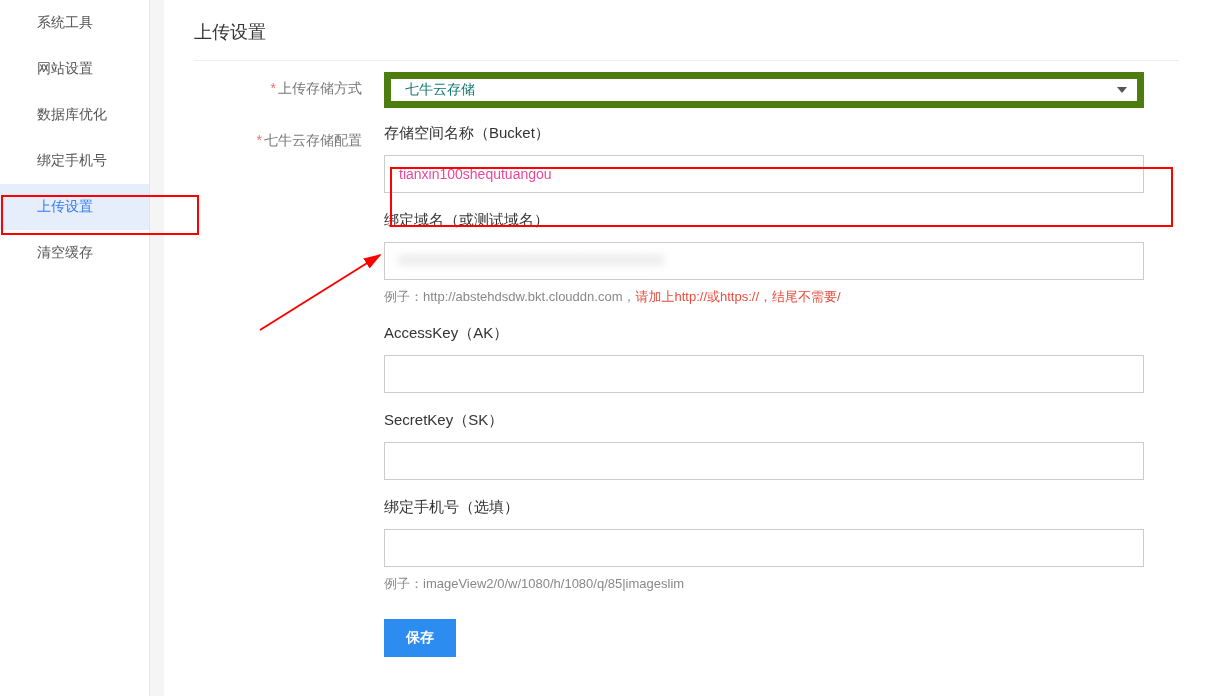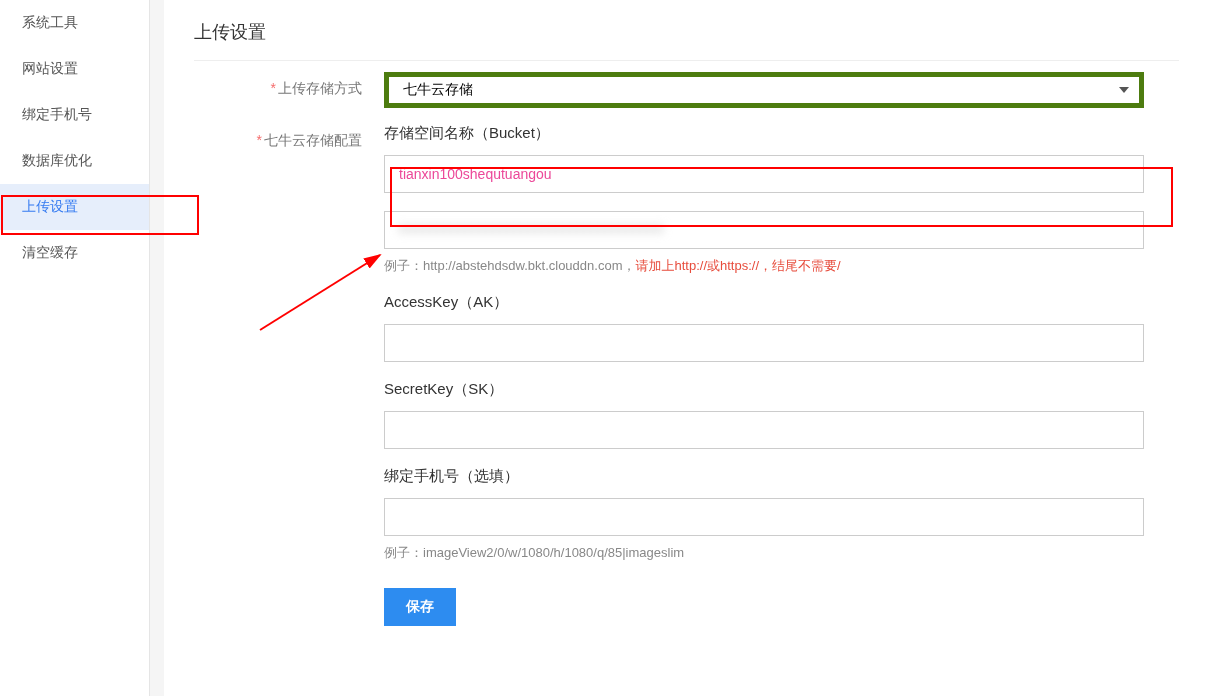--- a/index.html
+++ b/index.html
@@ -14,21 +14,21 @@
       position: relative;
     }
     .layout { display: flex; height: 100%; }
     .sidebar {
       width: 150px;
       background: #fff;
       border-right: 1px solid #e5e5e5;
       flex-shrink: 0;
     }
     .sidebar-item {
-      padding: 14px 0 14px 22px;
+      padding: 14px 0 14px 37px;
       color: #555;
       cursor: pointer;
       font-size: 14px;
     }
     .sidebar-item.active {
       background: #e6eefb;
       color: #377cf1;
     }
     .main {
       flex: 1;
@@ -56,29 +56,29 @@
       text-align: right;
       color: #777;
       font-size: 14px;
       padding-top: 8px;
       padding-right: 22px;
       flex-shrink: 0;
     }
     .form-label .req { color: #f56c6c; margin-right: 2px; font-style: normal; }
     .form-control { flex: 1; max-width: 760px; }
     .select-wrap {
-      border: 5px solid #4d7c0f;
+      border: 7px solid #4d7c0f;
       height: 36px;
       display: flex;
       align-items: center;
       justify-content: space-between;
       padding: 0 10px 0 14px;
       background: #fff;
       cursor: pointer;
-      color: #000000;
+      color: #0f766e;
     }
     .select-wrap .caret {
       width: 0; height: 0;
       border-left: 5px solid transparent;
       border-right: 5px solid transparent;
       border-top: 6px solid #555;
     }
     .field-group { margin-bottom: 18px; }
     .field-title {
       font-size: 15px;
@@ -119,22 +119,22 @@
       user-select: none;
     }
   </style>
 </head>
 <body>
 
 <div class="layout">
   <div class="sidebar">
     <div class="sidebar-item">系统工具</div>
     <div class="sidebar-item">网站设置</div>
+    <div class="sidebar-item">数据库优化</div>
     <div class="sidebar-item">绑定手机号</div>
-    <div class="sidebar-item">数据库优化</div>
     <div class="sidebar-item active">上传设置</div>
     <div class="sidebar-item">清空缓存</div>
   </div>
 
   <div class="main">
     <div class="page-title">上传设置</div>
 
     <div class="form-section">
       <div class="form-row">
         <div class="form-label">
@@ -153,20 +153,21 @@
           <i class="req">*</i><span>七牛云存储配置</span>
         </div>
         <div class="form-control">
 
           <div class="field-group">
             <div class="field-title">存储空间名称（Bucket）</div>
             <input type="text" class="text-input" value="tianxin100shequtuangou" style="">
           </div>
 
           <div class="field-group">
+            <div class="field-title">绑定域名（或测试域名）</div>
             <div style="position:relative">
               <input type="text" class="text-input" style="">
               <div class="blurred" style="position:absolute;left:14px;top:9px;pointer-events:none">xxxxxxxxxxxxxxxxxxxxxxxxxxxxxxxxxxxxxx</div>
             </div>
             <div class="hint">
               <span>例子：http://abstehdsdw.bkt.clouddn.com，</span><span class="hint-red">请加上http://或https://，结尾不需要/</span>
             </div>
           </div>
 
           <div class="field-group">

